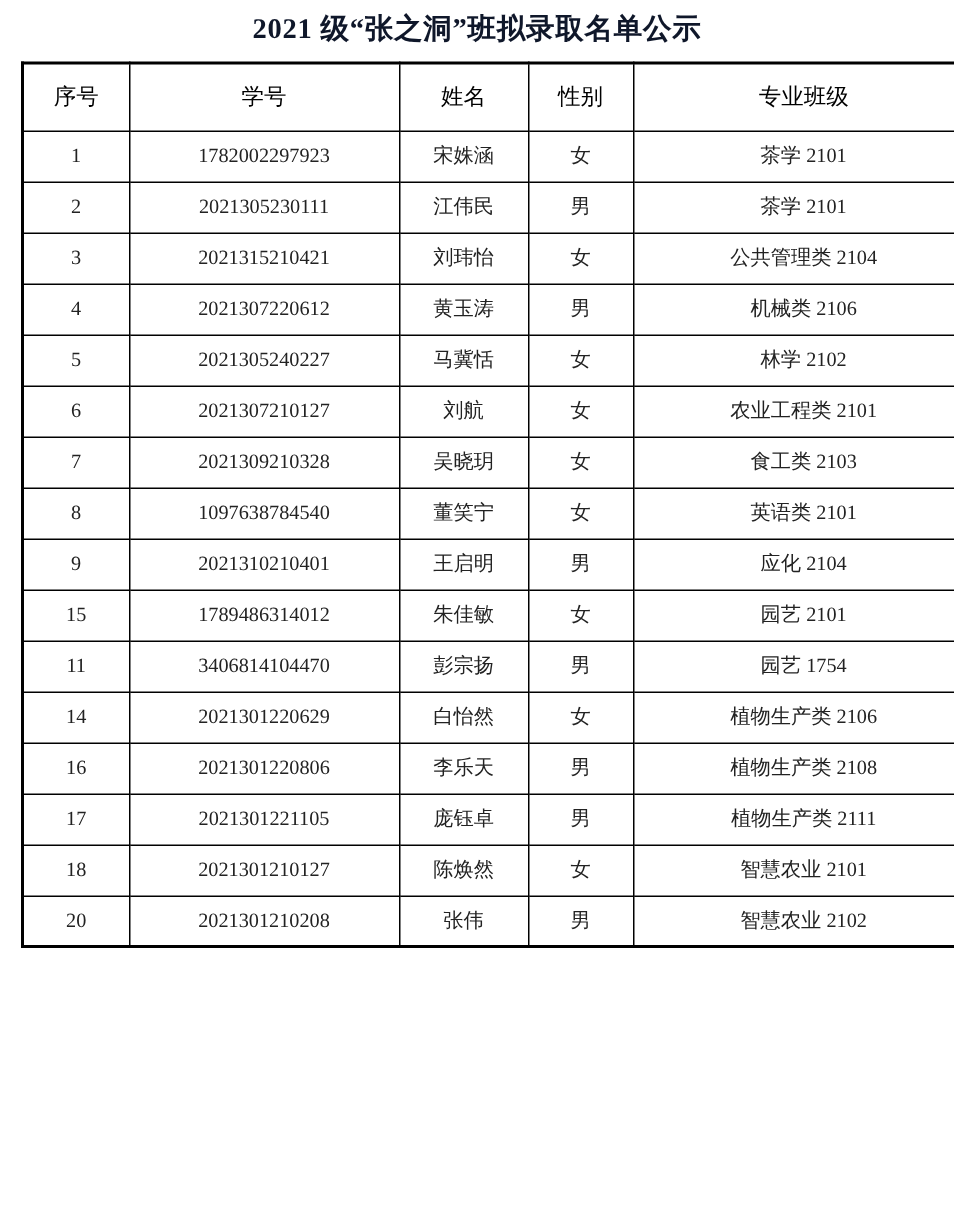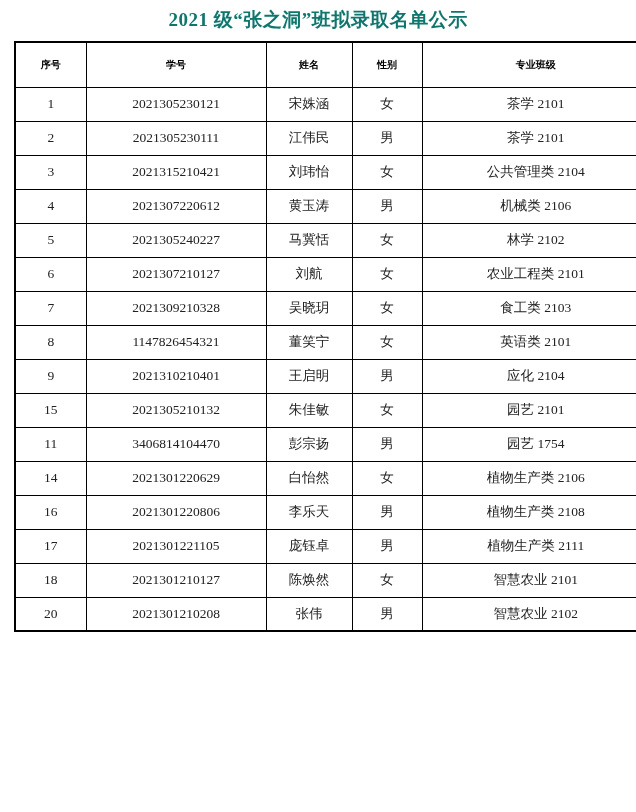--- a/index.html
+++ b/index.html
@@ -13,43 +13,43 @@
   .page {
     width: 636px;
     height: 812px;
     padding-top: 7px;
   }
   .title {
     text-align: center;
     font-size: 19px;
     line-height: 26px;
     font-weight: bold;
-    color: #0f766e;
+    color: #0f172a;
     letter-spacing: 0.5px;
   }
   .admission-table {
     border-collapse: collapse;
     table-layout: fixed;
     width: 607px;
     margin-left: 14px;
     margin-top: 8px;
     border: 2px solid #000000;
   }
   .admission-table th,
   .admission-table td {
     border: 1px solid #000000;
     text-align: center;
     vertical-align: middle;
     overflow: hidden;
     white-space: nowrap;
   }
   .admission-table th {
     height: 45px;
-    font-size: 10px;
-    font-weight: bold;
+    font-size: 15px;
+    font-weight: normal;
     color: #000000;
   }
   .admission-table td {
     height: 34px;
     font-size: 13.5px;
     font-weight: normal;
     color: #222222;
   }
   .col-index { width: 71px; }
   .col-id    { width: 180px; }
@@ -69,21 +69,21 @@
         <th class="col-index">序号</th>
         <th class="col-id">学号</th>
         <th class="col-name">姓名</th>
         <th class="col-sex">性别</th>
         <th class="col-major">专业班级</th>
       </tr>
     </thead>
     <tbody>
         <tr>
           <td>1</td>
-          <td>2021305230121</td>
+          <td>1782002297923</td>
           <td>宋姝涵</td>
           <td>女</td>
           <td>茶学 2101</td>
         </tr>
         <tr>
           <td>2</td>
           <td>2021305230111</td>
           <td>江伟民</td>
           <td>男</td>
           <td>茶学 2101</td>
@@ -118,35 +118,35 @@
         </tr>
         <tr>
           <td>7</td>
           <td>2021309210328</td>
           <td>吴晓玥</td>
           <td>女</td>
           <td>食工类 2103</td>
         </tr>
         <tr>
           <td>8</td>
-          <td>1147826454321</td>
+          <td>1097638784540</td>
           <td>董笑宁</td>
           <td>女</td>
           <td>英语类 2101</td>
         </tr>
         <tr>
           <td>9</td>
           <td>2021310210401</td>
           <td>王启明</td>
           <td>男</td>
           <td>应化 2104</td>
         </tr>
         <tr>
           <td>15</td>
-          <td>2021305210132</td>
+          <td>1789486314012</td>
           <td>朱佳敏</td>
           <td>女</td>
           <td>园艺 2101</td>
         </tr>
         <tr>
           <td>11</td>
           <td>3406814104470</td>
           <td>彭宗扬</td>
           <td>男</td>
           <td>园艺 1754</td>

